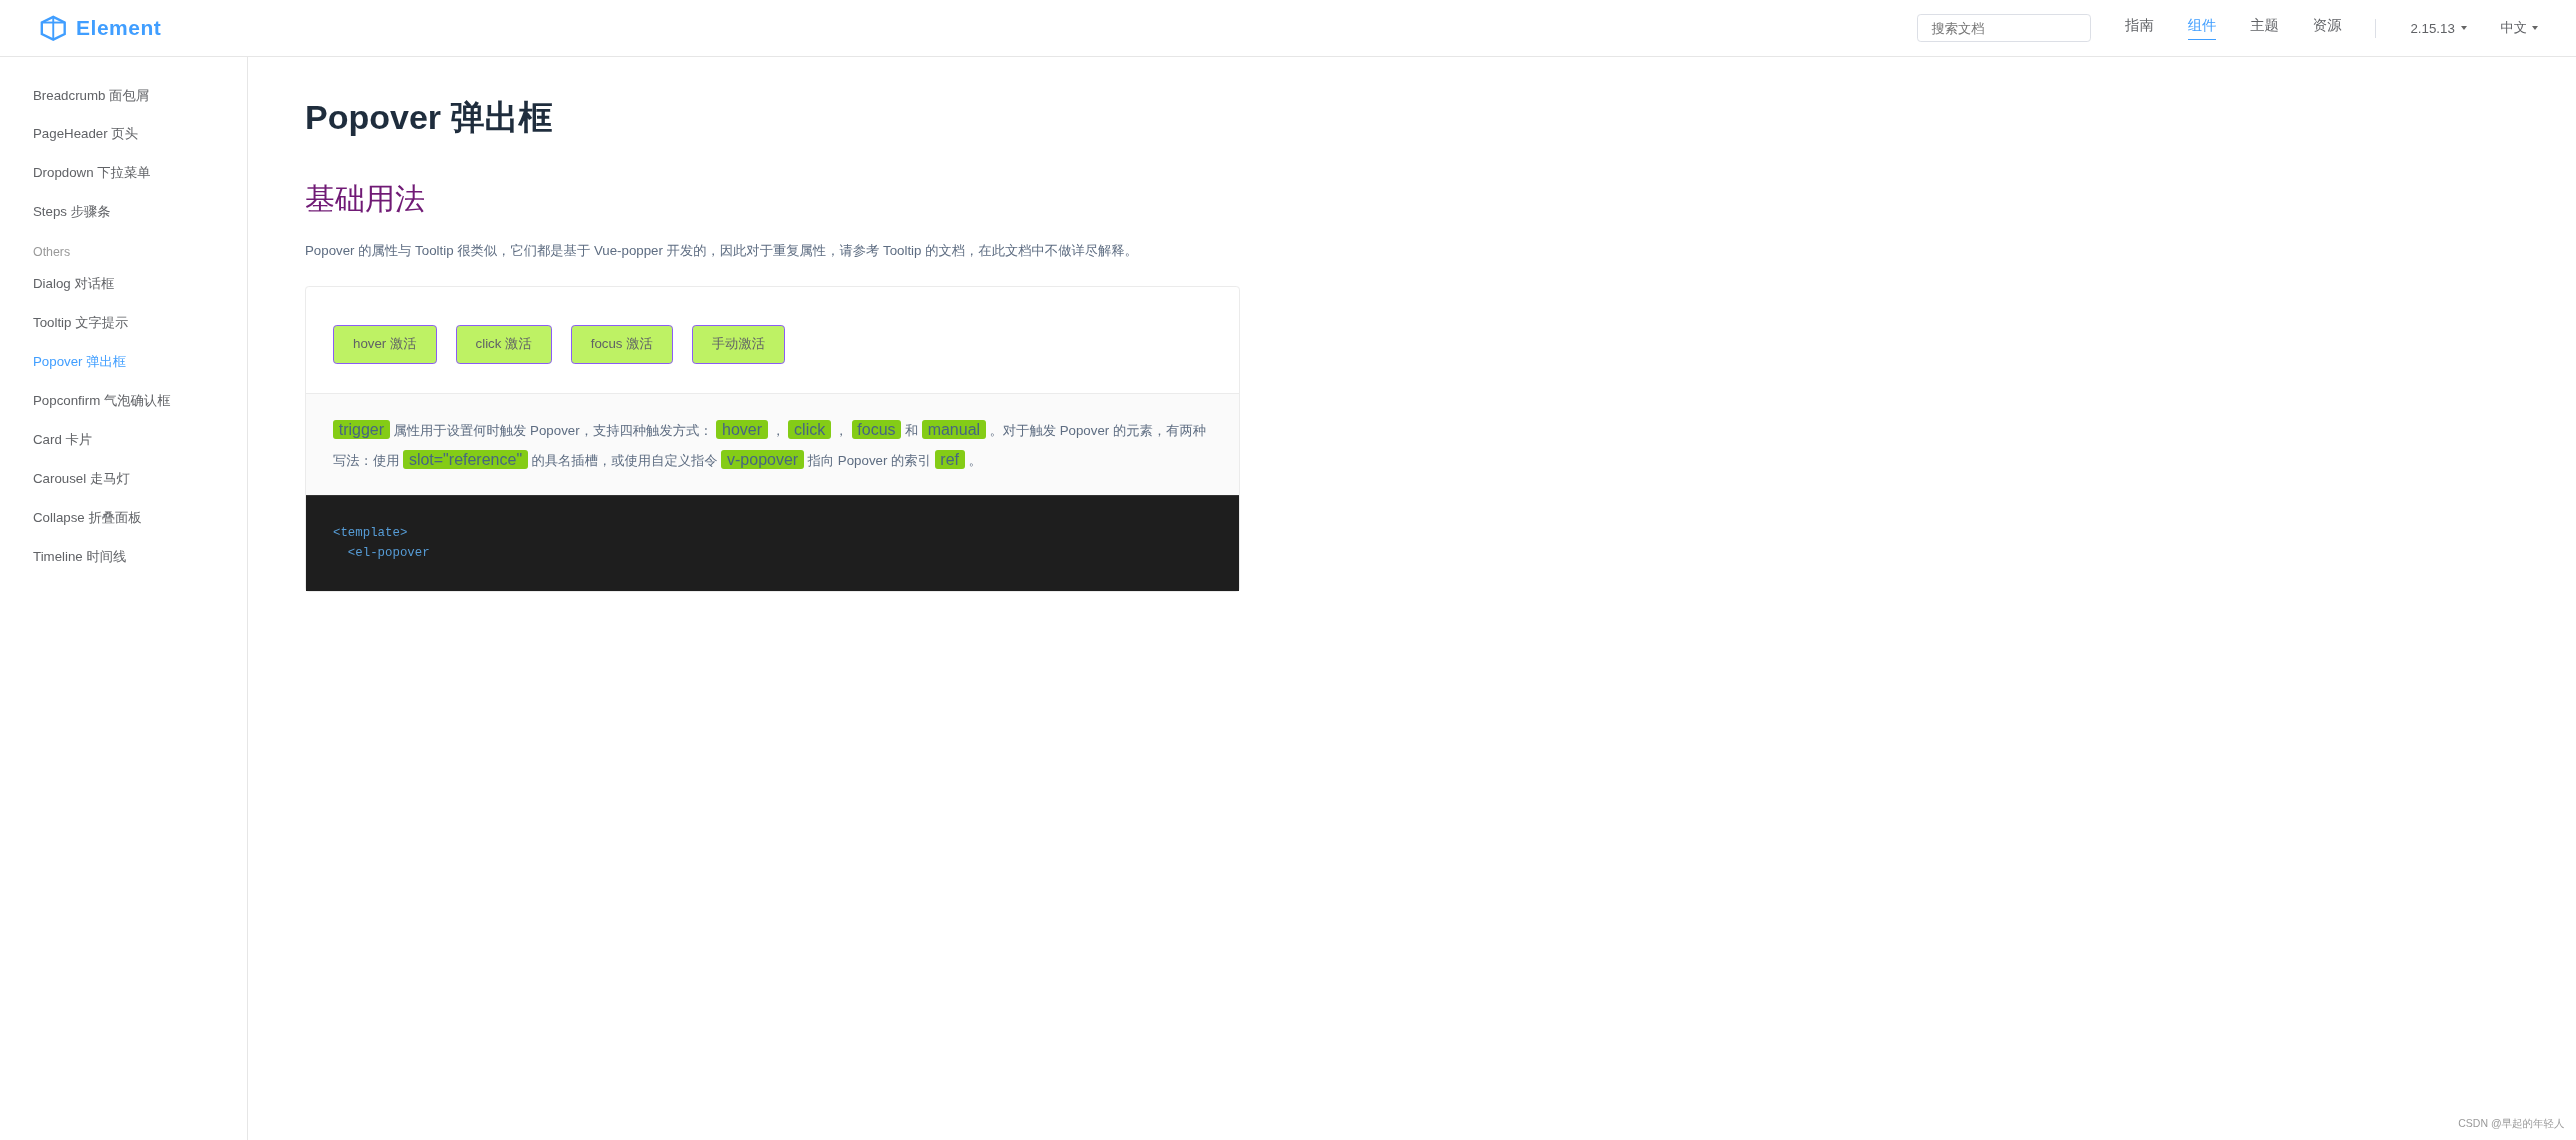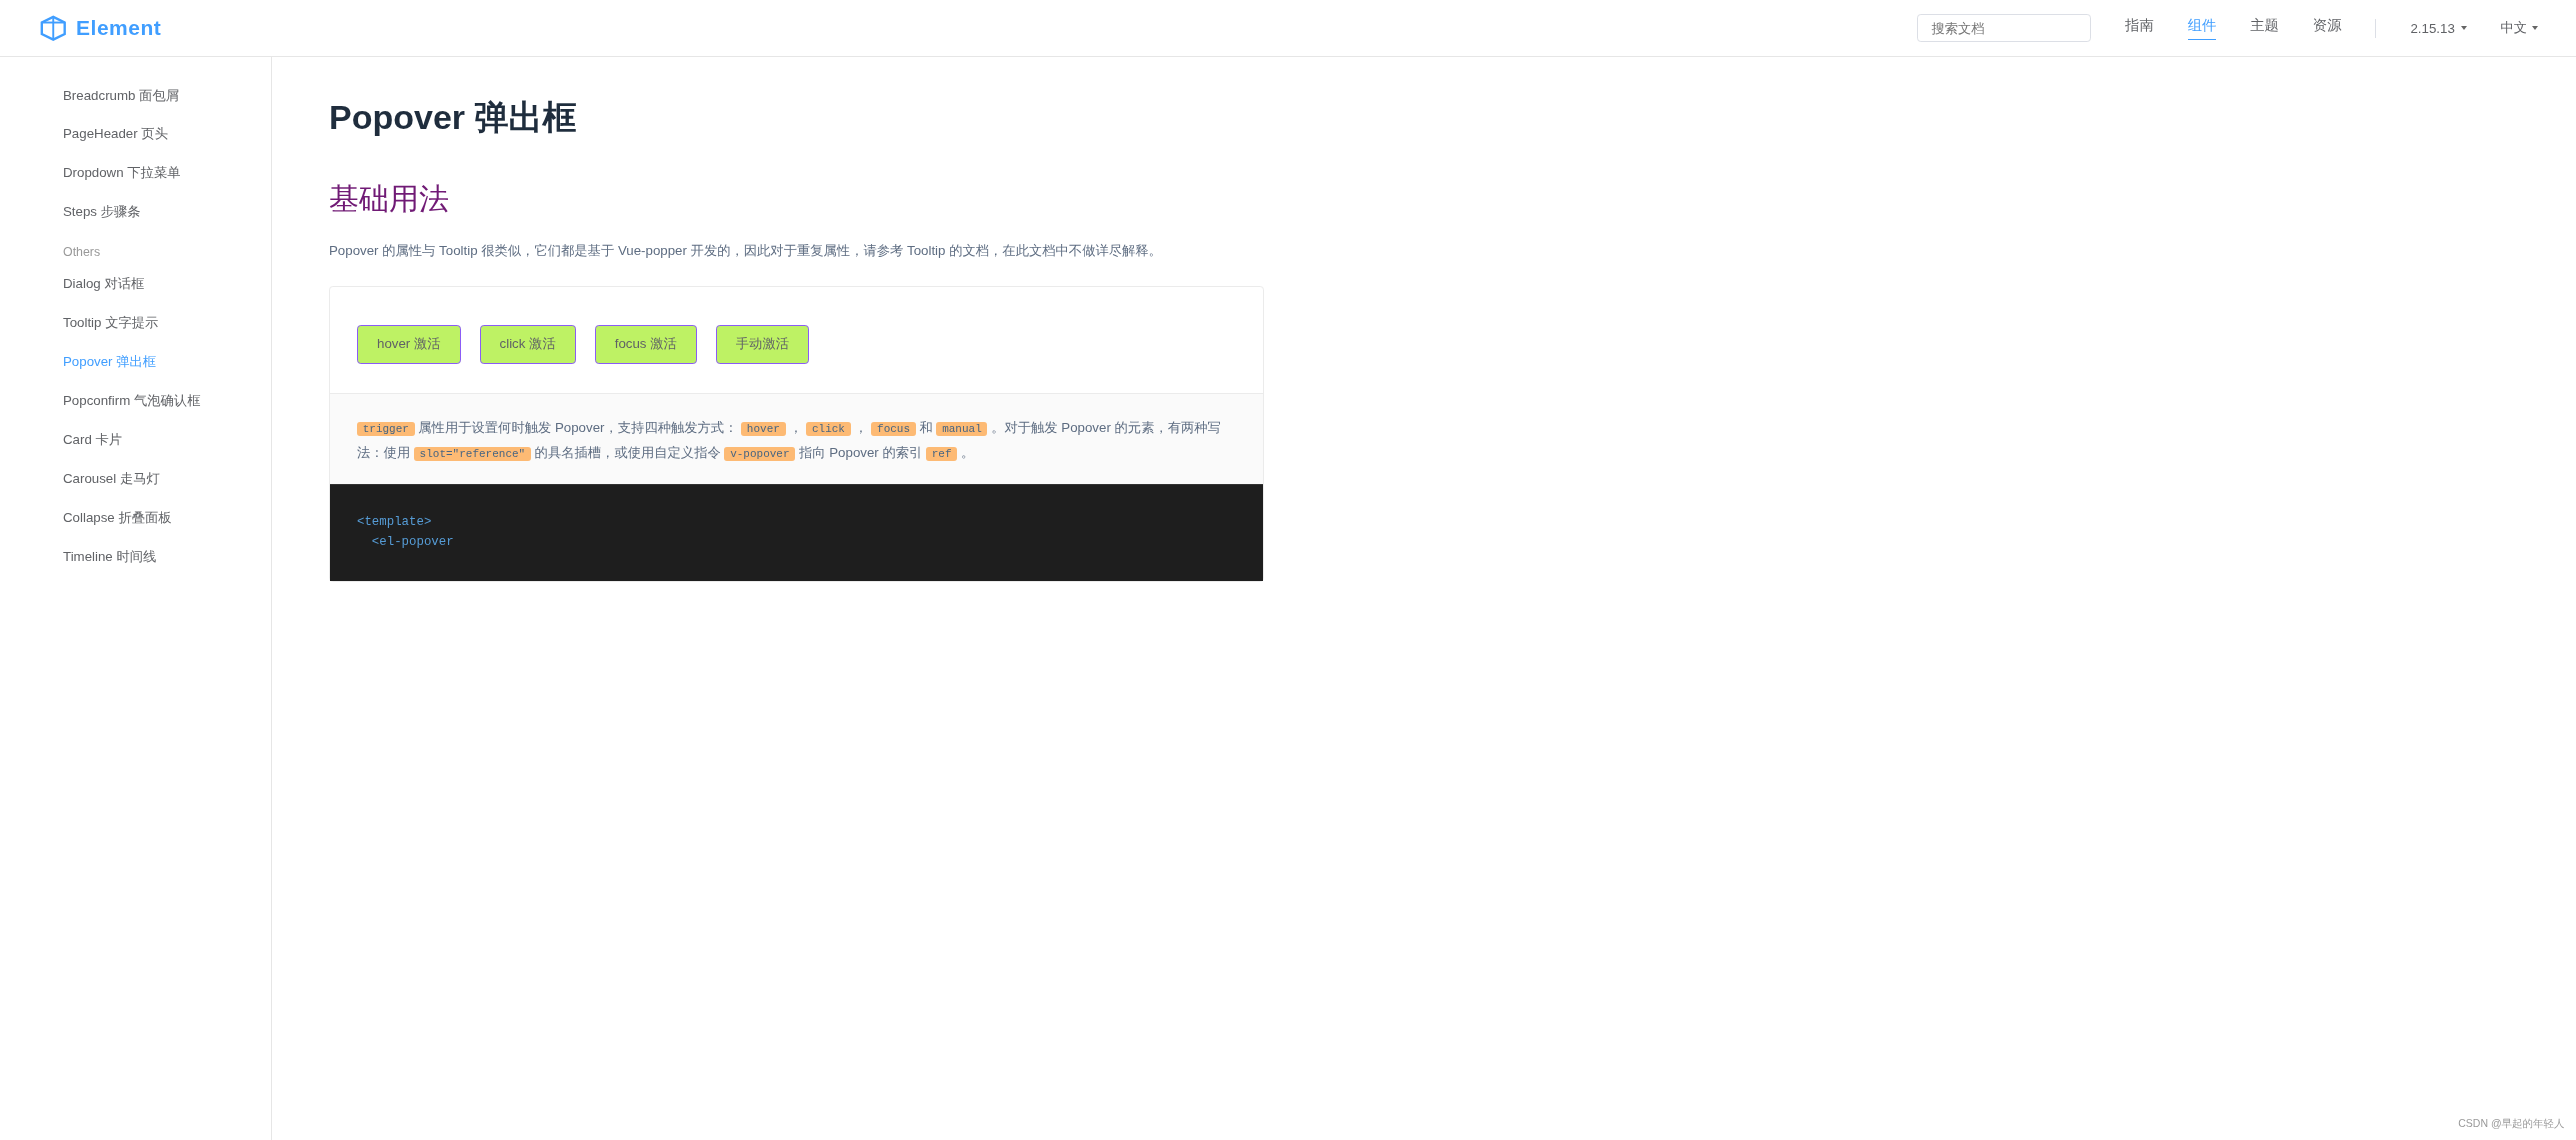--- a/index.html
+++ b/index.html
@@ -96,23 +96,22 @@
     .layout {
       display: flex;
       min-height: calc(100vh - 57px);
     }
 
     
     .sidebar {
       width: 248px;
       min-width: 248px;
       border-right: 1px solid #e6e6e6;
-      padding: 19px 16px;
+      padding: 19px 10px;
       overflow-y: auto;
-      margin-left: 24px;
     }
     .sidebar-item {
       padding: 9.5px 23px;
       font-size: 13.3px;
       color: #606266;
       cursor: pointer;
       line-height: 1.5;
     }
     .sidebar-item.active {
       color: #409EFF;
@@ -182,25 +181,25 @@
     .code-desc-area {
       border-top: 1px solid #ebebeb;
       padding: 21px 27px 19px 27px;
       background: #fafafa;
       font-size: 13.3px;
       color: #5e6d82;
       line-height: 1.9;
     }
 
     .inline-code {
-      background: #fdba74;
+      background: #84cc16;
       border-radius: 2.9px;
       padding: 1px 5.7px;
-      font-family: Liberation Mono, monospace;
-      font-size: 11px;
+      font-family: Liberation Sans, sans-serif;
+      font-size: 16px;
       color: #476582;
     }
 
     
     .code-block {
       background: #1e1e1e;
       padding: 28px 27px;
       border-top: 1px solid #333;
     }
     .code-block pre {

